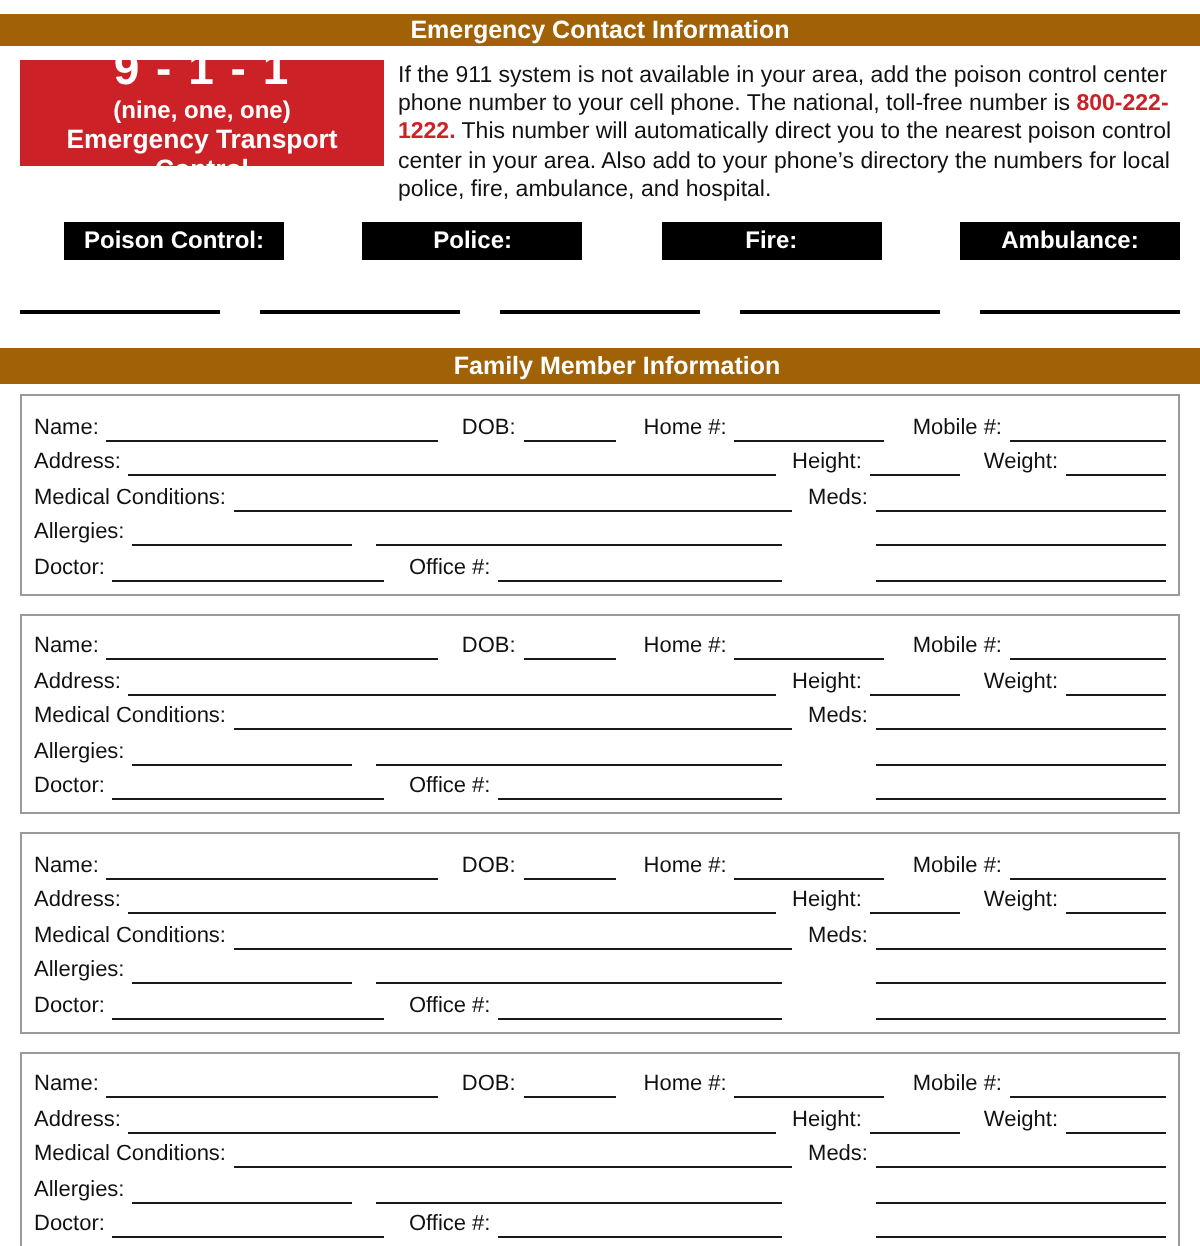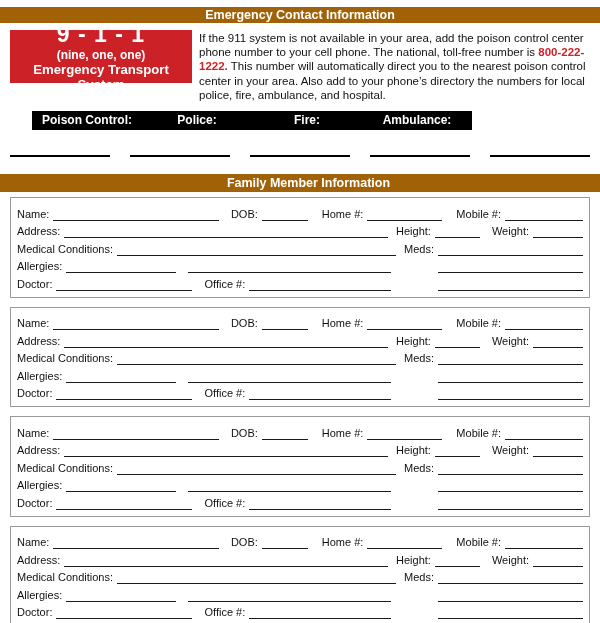--- a/index.html
+++ b/index.html
@@ -22,21 +22,21 @@
     flex: 0 0 182px; width: 182px; height: 53px;
     background: #cd2128; color: #ffffff; text-align: center;
     display: flex; flex-direction: column; justify-content: center;
   }
   .nine11 { font-size: 23px; font-weight: bold; letter-spacing: 1px; line-height: 24px; }
   .nine-words { font-size: 12px; font-weight: bold; line-height: 14px; margin-top: 2px; }
   .ets { font-size: 13.2px; font-weight: bold; line-height: 15px; }
   .intro-text { margin: 0 0 0 7px; font-size: 11.5px; line-height: 14.2px; padding-top: 1px; }
   .phone { color: #cd2128; font-weight: bold; }
 
-  .contact-labels { display: flex; justify-content: flex-start; margin: 9px 10px 0 10px; padding-left: 22px; }
+  .contact-labels { display: flex; justify-content: space-between; margin: 9px 10px 0 10px; padding-left: 22px; }
   .contact-box {
     width: 110px; height: 19px; line-height: 19px;
     background: #000000; color: #ffffff;
     font-weight: bold; font-size: 12px; text-align: center;
   }
   .contact-lines { display: flex; justify-content: space-between; margin: 25px 10px 0 10px; }
   .contact-line { width: 100px; height: 2px; border-bottom: 2px solid #000000; }
 
   #family-blocks { margin: 5px 10px 0 10px; }
   .member-block {
@@ -58,21 +58,21 @@
 <body>
 
 <div class="bar topbar">
   <span>Emergency Contact Information</span>
 </div>
 
 <div class="intro-row">
   <div class="red-box">
     <div class="nine11">9 - 1 - 1</div>
     <div class="nine-words">(nine, one, one)</div>
-    <div class="ets">Emergency Transport System</div>
+    <div class="ets">Emergency Transport Control</div>
   </div>
   <p class="intro-text"><span>If the 911 system is not available in your area, add the poison control center phone number to your cell phone. The national, toll-free number is </span><span class="phone">800-222-1222.</span><span> This number will automatically direct you to the nearest poison control center in your area. Also add to your phone’s directory the numbers for local police, fire, ambulance, and hospital.</span></p>
 </div>
 
 <div class="contact-labels">
   <div class="contact-box">Poison Control:</div>
   <div class="contact-box">Police:</div>
   <div class="contact-box">Fire:</div>
   <div class="contact-box">Ambulance:</div>
 </div>

